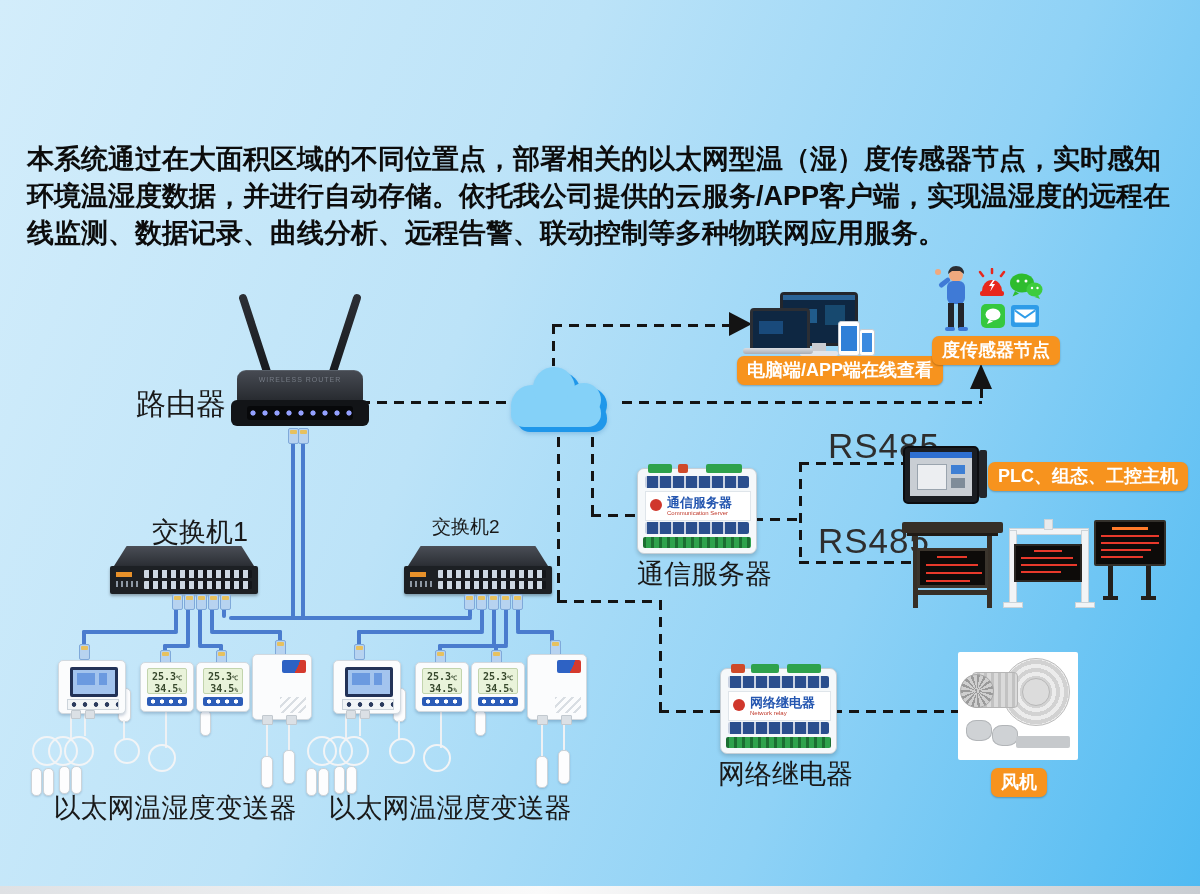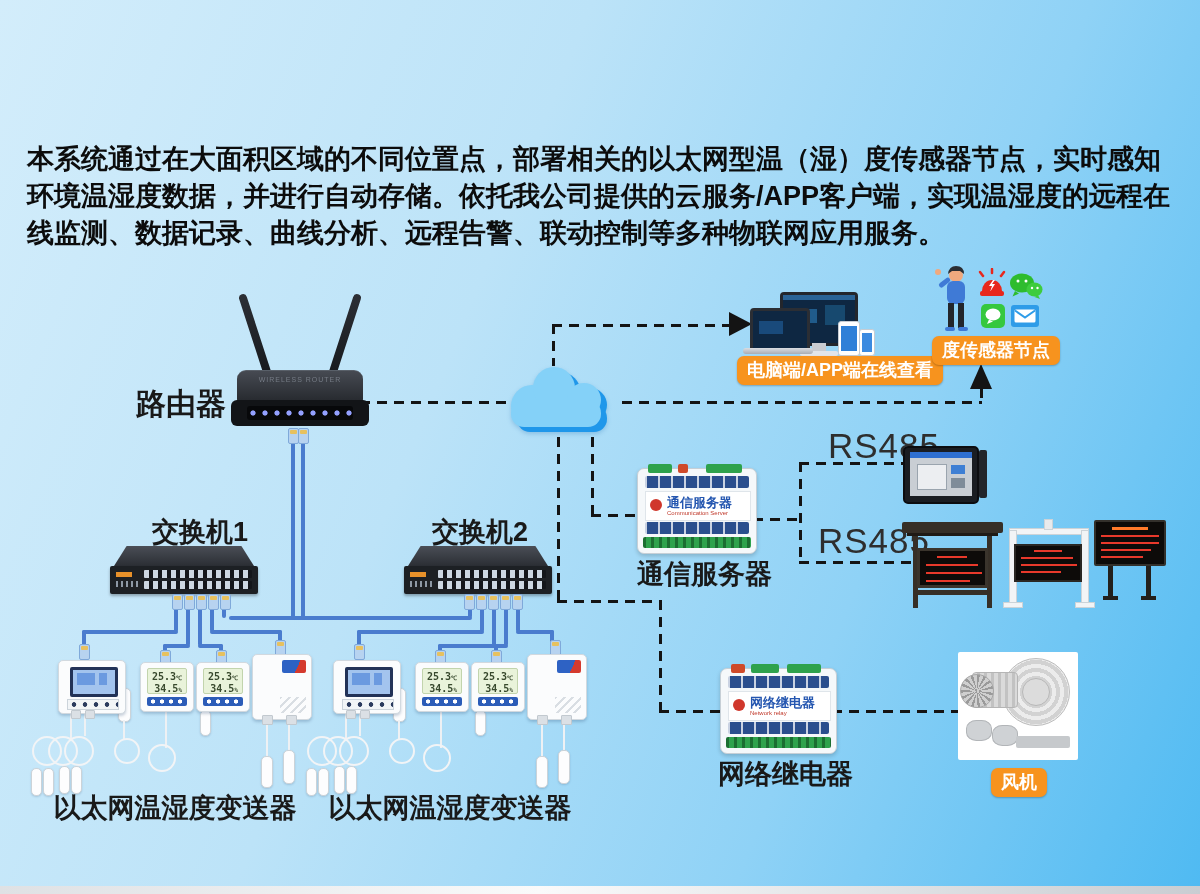--- a/index.html
+++ b/index.html
@@ -13,21 +13,21 @@
   .tri-right{width:0;height:0;border-left:23px solid #141414;border-top:12px solid transparent;border-bottom:12px solid transparent;}
   .tri-up{width:0;height:0;border-bottom:25px solid #141414;border-left:11px solid transparent;border-right:11px solid transparent;}
   
   .ch{height:4px;background:#4a7cce;border-radius:2px;}
   .cv{width:4px;background:#4a7cce;border-radius:2px;}
   .plug{width:9px;height:14px;background:#b7d3f0;border:1px solid #7fa9da;border-radius:2px;}
   .plug::after{content:"";position:absolute;left:1px;right:1px;top:1px;height:4px;background:#e7c15f;border-radius:1px;}
   
   .title{width:1200px;text-align:center;font-size:66px;font-weight:900;letter-spacing:5px;color:#000;}
   .para{font-size:27px;line-height:37px;font-weight:600;color:#0c0c0c;}
-  .lbl{color:#191919;font-weight:700;white-space:nowrap;}
+  .lbl{color:#191919;font-weight:400;white-space:nowrap;}
   .badge{background:#f7931e;color:#fff;font-weight:bold;font-size:18px;line-height:22px;
          padding:3px 10px 4px;border-radius:7px;white-space:nowrap;box-shadow:0 1px 2px rgba(0,0,0,.25);}
   .rs{font-size:35px;color:#2e2e2e;font-weight:400;letter-spacing:1px;}
   
   .ant{width:8px;height:88px;background:linear-gradient(#2c2f35,#17191d);border-radius:4px;transform-origin:50% 100%;}
   .rt-top{background:linear-gradient(180deg,#464a52,#26292e);border-radius:9px 9px 3px 3px;border-top:1px solid #596069;
           color:#757b85;font-size:7px;letter-spacing:1px;text-align:center;padding-top:5px;box-sizing:border-box;}
   .rt-front{background:#121417;border-radius:6px;}
   .ledbar{background:#07080a;border-radius:3px;
           background-image:radial-gradient(circle at 6px 50%,#93a0ff 2.2px,rgba(0,0,0,0) 3px);background-size:12px 100%;}
@@ -261,20 +261,21 @@
 
   <div class="abs" style="left:903px;top:446px;width:72px;height:54px;background:#1a1d22;border:2px solid #0c0d10;border-radius:5px;">
     <div class="abs" style="left:5px;top:4px;width:62px;height:44px;background:#c9ced4;">
       <div class="abs" style="left:0;top:0;width:62px;height:6px;background:#2f6fd0;"></div>
       <div class="abs" style="left:7px;top:12px;width:28px;height:24px;background:#eceef1;border:1px solid #9aa4ae;"></div>
       <div class="abs" style="left:41px;top:13px;width:14px;height:9px;background:#3e7fd4;"></div>
       <div class="abs" style="left:41px;top:26px;width:14px;height:10px;background:#7f8c99;"></div>
     </div>
   </div>
   <div class="abs" style="left:979px;top:450px;width:8px;height:48px;background:#23262b;border-radius:2px;"></div>
+  <div class="abs badge" style="left:988px;top:462px;">PLC、组态、工控主机</div>
 
   <div class="abs" style="left:905px;top:522px;width:95px;height:88px;">
     <div class="abs wood" style="left:-3px;top:0;width:101px;height:11px;border-radius:2px;"></div>
     <div class="abs" style="left:2px;top:11px;width:91px;height:3px;background:#1f1a15;"></div>
     <div class="abs wood" style="left:8px;top:14px;width:5px;height:72px;"></div>
     <div class="abs wood" style="left:82px;top:14px;width:5px;height:72px;"></div>
     <div class="abs ledscreen" style="left:12px;top:26px;width:71px;height:40px;border:3px solid #3a342c;box-sizing:border-box;">
       <div class="abs redline" style="left:17px;top:5px;width:30px;"></div>
       <div class="abs redline" style="left:6px;top:13px;width:52px;"></div>
       <div class="abs redline" style="left:6px;top:21px;width:56px;"></div>
@@ -346,21 +347,21 @@
         <div class="prow"></div>
         <div class="prow"></div>
       </div>
     </div>
     <div class="abs plug" style="left:62px;top:48px;"></div>
     <div class="abs plug" style="left:74px;top:48px;"></div>
     <div class="abs plug" style="left:86px;top:48px;"></div>
     <div class="abs plug" style="left:98px;top:48px;"></div>
     <div class="abs plug" style="left:110px;top:48px;"></div>
   </div>
-  <div class="abs lbl" style="left:432px;top:514px;font-size:27px;">交换机2</div>
+  <div class="abs lbl" style="left:432px;top:514px;font-size:19px;">交换机2</div>
   <div class="abs" style="left:404px;top:546px;width:148px;height:64px;">
     <div class="abs sw-top" style="left:4px;top:0;width:140px;height:20px;"></div>
     <div class="abs sw-front" style="left:0;top:20px;width:148px;height:28px;">
       <div class="abs sw-tag" style="left:6px;top:6px;width:16px;height:5px;"></div>
       <div class="abs sw-txt" style="left:6px;top:15px;width:22px;height:6px;"></div>
       <div class="abs" style="left:34px;top:4px;width:108px;height:20px;display:flex;flex-direction:column;gap:3px;">
         <div class="prow"></div>
         <div class="prow"></div>
       </div>
     </div>

